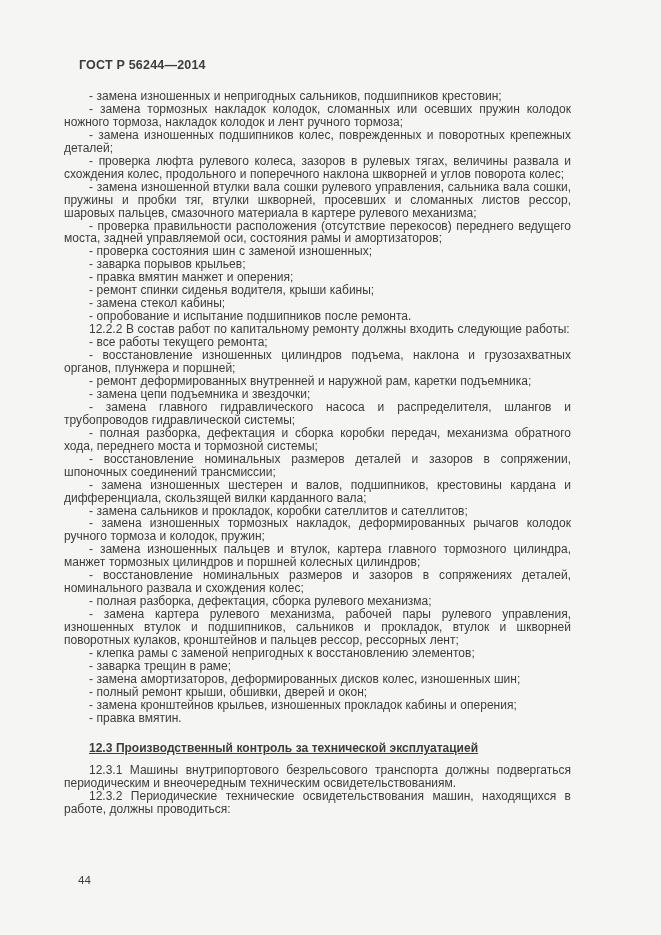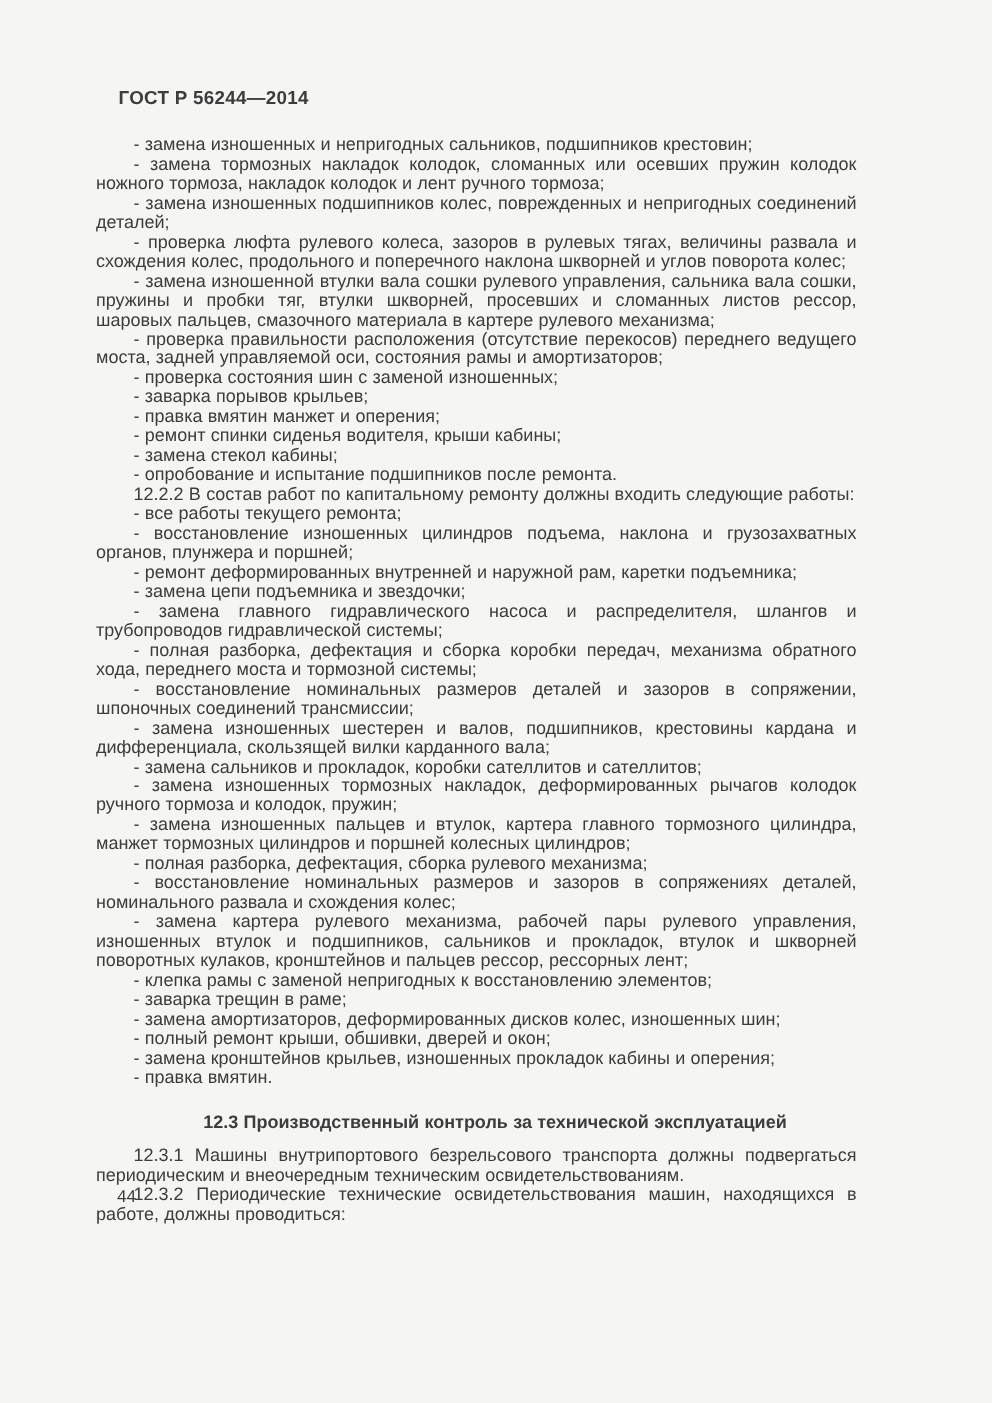--- a/index.html
+++ b/index.html
@@ -38,41 +38,42 @@
     text-align: justify;
   }
   .doc-content p {
     margin: 0;
     padding: 0;
     text-indent: 25px;
     word-spacing: 0.2px;
   }
   .doc-content p.heading {
     font-weight: bold;
-    text-align: center;
+    text-align: left;
     margin-top: 17px;
     margin-bottom: 9px;
+    text-decoration: underline;
   }
   .doc-footer {
     position: absolute;
     left: 78px;
-    top: 792px;
+    top: 874px;
     font-size: 11.5px;
   }
 </style>
 </head>
 <body>
 
 <div class="page">
   <div class="doc-header">ГОСТ Р 56244—2014</div>
 
   <main class="doc-content">
       <p class="block list-item">- замена изношенных и непригодных сальников, подшипников крестовин;</p>
       <p class="block list-item">- замена тормозных накладок колодок, сломанных или осевших пружин колодок ножного тормоза, накладок колодок и лент ручного тормоза;</p>
-      <p class="block list-item">- замена изношенных подшипников колес, поврежденных и непригодных соединений деталей;</p>
+      <p class="block list-item">- замена изношенных подшипников колес, поврежденных и поворотных крепежных деталей;</p>
       <p class="block list-item">- проверка люфта рулевого колеса, зазоров в рулевых тягах, величины развала и схождения колес, продольного и поперечного наклона шкворней и углов поворота колес;</p>
       <p class="block list-item">- замена изношенной втулки вала сошки рулевого управления, сальника вала сошки, пружины и пробки тяг, втулки шкворней, просевших и сломанных листов рессор, шаровых пальцев, смазочного материала в картере рулевого механизма;</p>
       <p class="block list-item">- проверка правильности расположения (отсутствие перекосов) переднего ведущего моста, задней управляемой оси, состояния рамы и амортизаторов;</p>
       <p class="block list-item">- проверка состояния шин с заменой изношенных;</p>
       <p class="block list-item">- заварка порывов крыльев;</p>
       <p class="block list-item">- правка вмятин манжет и оперения;</p>
       <p class="block list-item">- ремонт спинки сиденья водителя, крыши кабины;</p>
       <p class="block list-item">- замена стекол кабины;</p>
       <p class="block list-item">- опробование и испытание подшипников после ремонта.</p>
       <p class="block paragraph">12.2.2 В состав работ по капитальному ремонту должны входить следующие работы:</p>
@@ -80,22 +81,22 @@
       <p class="block list-item">- восстановление изношенных цилиндров подъема, наклона и грузозахватных органов, плунжера и поршней;</p>
       <p class="block list-item">- ремонт деформированных внутренней и наружной рам, каретки подъемника;</p>
       <p class="block list-item">- замена цепи подъемника и звездочки;</p>
       <p class="block list-item">- замена главного гидравлического насоса и распределителя, шлангов и трубопроводов гидравлической системы;</p>
       <p class="block list-item">- полная разборка, дефектация и сборка коробки передач, механизма обратного хода, переднего моста и тормозной системы;</p>
       <p class="block list-item">- восстановление номинальных размеров деталей и зазоров в сопряжении, шпоночных соединений трансмиссии;</p>
       <p class="block list-item">- замена изношенных шестерен и валов, подшипников, крестовины кардана и дифференциала, скользящей вилки карданного вала;</p>
       <p class="block list-item">- замена сальников и прокладок, коробки сателлитов и сателлитов;</p>
       <p class="block list-item">- замена изношенных тормозных накладок, деформированных рычагов колодок ручного тормоза и колодок, пружин;</p>
       <p class="block list-item">- замена изношенных пальцев и втулок, картера главного тормозного цилиндра, манжет тормозных цилиндров и поршней колесных цилиндров;</p>
+      <p class="block list-item">- восстановление номинальных размеров и зазоров в сопряжениях деталей, номинального развала и схождения колес;</p>
       <p class="block list-item">- полная разборка, дефектация, сборка рулевого механизма;</p>
-      <p class="block list-item">- восстановление номинальных размеров и зазоров в сопряжениях деталей, номинального развала и схождения колес;</p>
       <p class="block list-item">- замена картера рулевого механизма, рабочей пары рулевого управления, изношенных втулок и подшипников, сальников и прокладок, втулок и шкворней поворотных кулаков, кронштейнов и пальцев рессор, рессорных лент;</p>
       <p class="block list-item">- клепка рамы с заменой непригодных к восстановлению элементов;</p>
       <p class="block list-item">- заварка трещин в раме;</p>
       <p class="block list-item">- замена амортизаторов, деформированных дисков колес, изношенных шин;</p>
       <p class="block list-item">- полный ремонт крыши, обшивки, дверей и окон;</p>
       <p class="block list-item">- замена кронштейнов крыльев, изношенных прокладок кабины и оперения;</p>
       <p class="block list-item">- правка вмятин.</p>
       <p class="block heading">12.3 Производственный контроль за технической эксплуатацией</p>
       <p class="block paragraph">12.3.1 Машины внутрипортового безрельсового транспорта должны подвергаться периодическим и внеочередным техническим освидетельствованиям.</p>
       <p class="block paragraph">12.3.2 Периодические технические освидетельствования машин, находящихся в работе, должны проводиться:</p>

